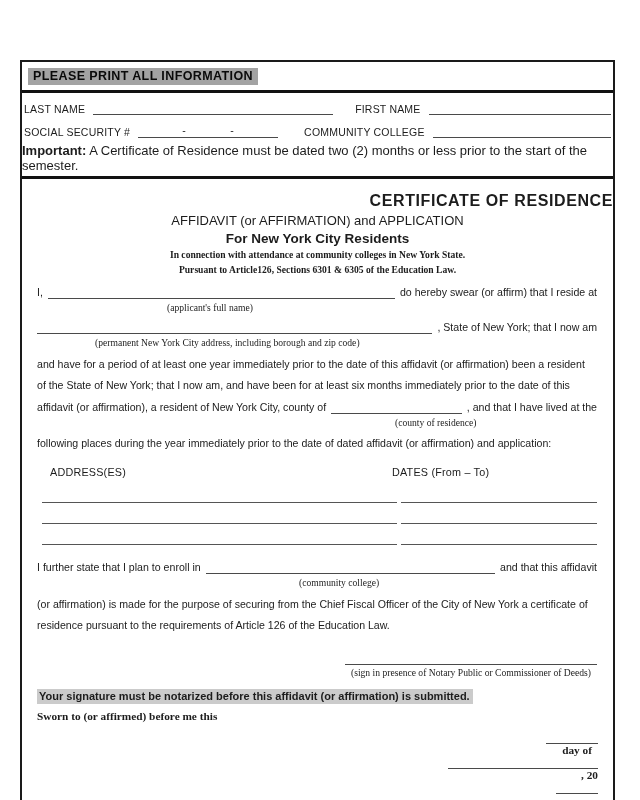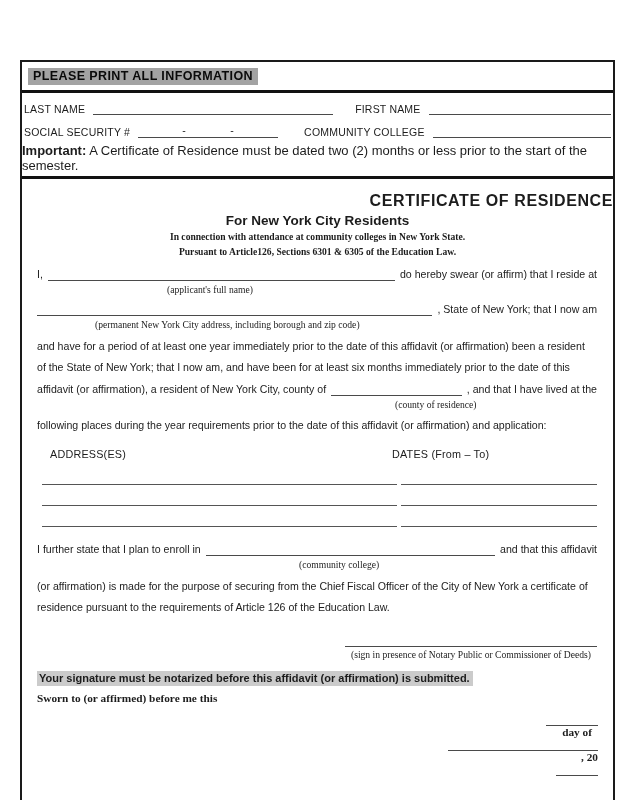--- a/index.html
+++ b/index.html
@@ -74,20 +74,21 @@
     <span class="lbl" style="margin-left:26px;">COMMUNITY COLLEGE</span>
     <span class="blank grow"></span>
   </div>
 
   <div class="hdr-row4">
     <b>Important:</b><span> A Certificate of Residence must be dated two (2) months or less prior to the start of the semester.</span>
   </div>
 
   <div class="title-block">
     <div class="t1">CERTIFICATE OF RESIDENCE</div>
+    <div class="t2">AFFIDAVIT (or AFFIRMATION) and APPLICATION</div>
     <div class="t3">For New York City Residents</div>
     <div class="tsub">In connection with attendance at community colleges in New York State.</div>
     <div class="tsub">Pursuant to Article126, Sections 6301 &amp; 6305 of the Education Law.</div>
   </div>
 
   <div class="body-text">
     <div class="fline">
       <span>I,</span>
       <span class="blank grow"></span>
       <span>do hereby swear (or affirm) that I reside at</span>
@@ -103,21 +104,21 @@
     <div class="pline">and have for a period of at least one year immediately prior to the date of this affidavit (or affirmation) been a resident</div>
     <div class="pline">of the State of New York; that I now am, and have been for at least six months immediately prior to the date of this</div>
 
     <div class="fline pline">
       <span>affidavit (or affirmation), a resident of New York City, county of</span>
       <span class="blank grow"></span>
       <span>, and that I have lived at the</span>
     </div>
     <div class="caption" style="margin-left:358px;">(county of residence)</div>
 
-    <div class="pline">following places during the year requirements prior to the date of this affidavit (or affirmation) and application:</div>
+    <div class="pline">following places during the year immediately prior to the date of dated affidavit (or affirmation) and application:</div>
   </div>
 
   <div class="addr-head">
     <span>ADDRESS(ES)</span>
     <span class="right-col">DATES (From – To)</span>
   </div>
   <div class="addr-rows">
     <div class="addr-row">
       <span class="addr-line"></span>
       <span class="date-line"></span>

